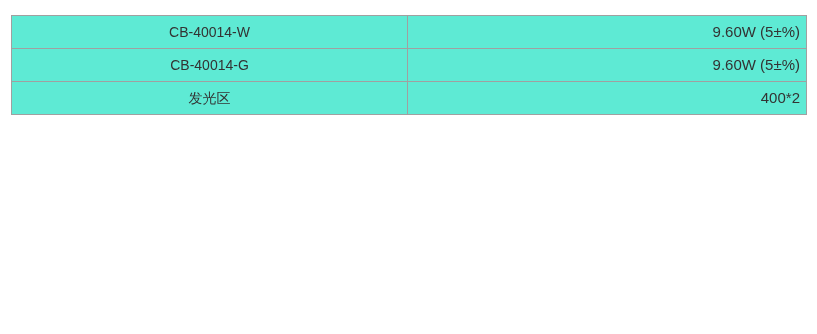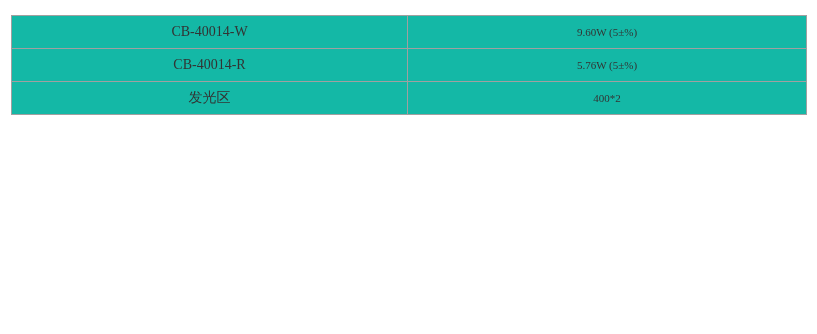--- a/index.html
+++ b/index.html
@@ -17,61 +17,61 @@
   .spec-table-wrap {
     position: absolute;
     left: 11px;
     top: 15px;
     width: 795px;
   }
   table.spec-table {
     border-collapse: collapse;
     table-layout: fixed;
     width: 795px;
-    background: #14b8a6;
-    font-family: Liberation Serif, serif;
+    background: #5eead4;
   }
   table.spec-table col.c1 { width: 396px; }
   table.spec-table col.c2 { width: 399px; }
   table.spec-table td {
     border: 1px solid #a0a0a0;
     height: 32px;
     padding: 0 6px;
     text-align: center;
     vertical-align: middle;
     font-size: 14px;
     line-height: 16px;
     color: #333333;
     white-space: nowrap;
     overflow: hidden;
   }
   table.spec-table td.label-cell {
     font-size: 14px;
   }
   table.spec-table td.value-cell {
-    font-size: 11px;
+    font-size: 15px;
+    text-align: right;
   }
 </style>
 </head>
 <body>
 
 <div class="spec-table-wrap">
   <table class="spec-table">
     <colgroup>
       <col class="c1">
       <col class="c2">
     </colgroup>
     <tbody>
       <tr>
         <td class="label-cell">CB-40014-W</td>
         <td class="value-cell">9.60W (5±%)</td>
       </tr>
       <tr>
-        <td class="label-cell">CB-40014-R</td>
-        <td class="value-cell">5.76W (5±%)</td>
+        <td class="label-cell">CB-40014-G</td>
+        <td class="value-cell">9.60W (5±%)</td>
       </tr>
       <tr>
         <td class="label-cell">发光区</td>
         <td class="value-cell">400*2</td>
       </tr>
     </tbody>
   </table>
 </div>
 
 </body></html>

